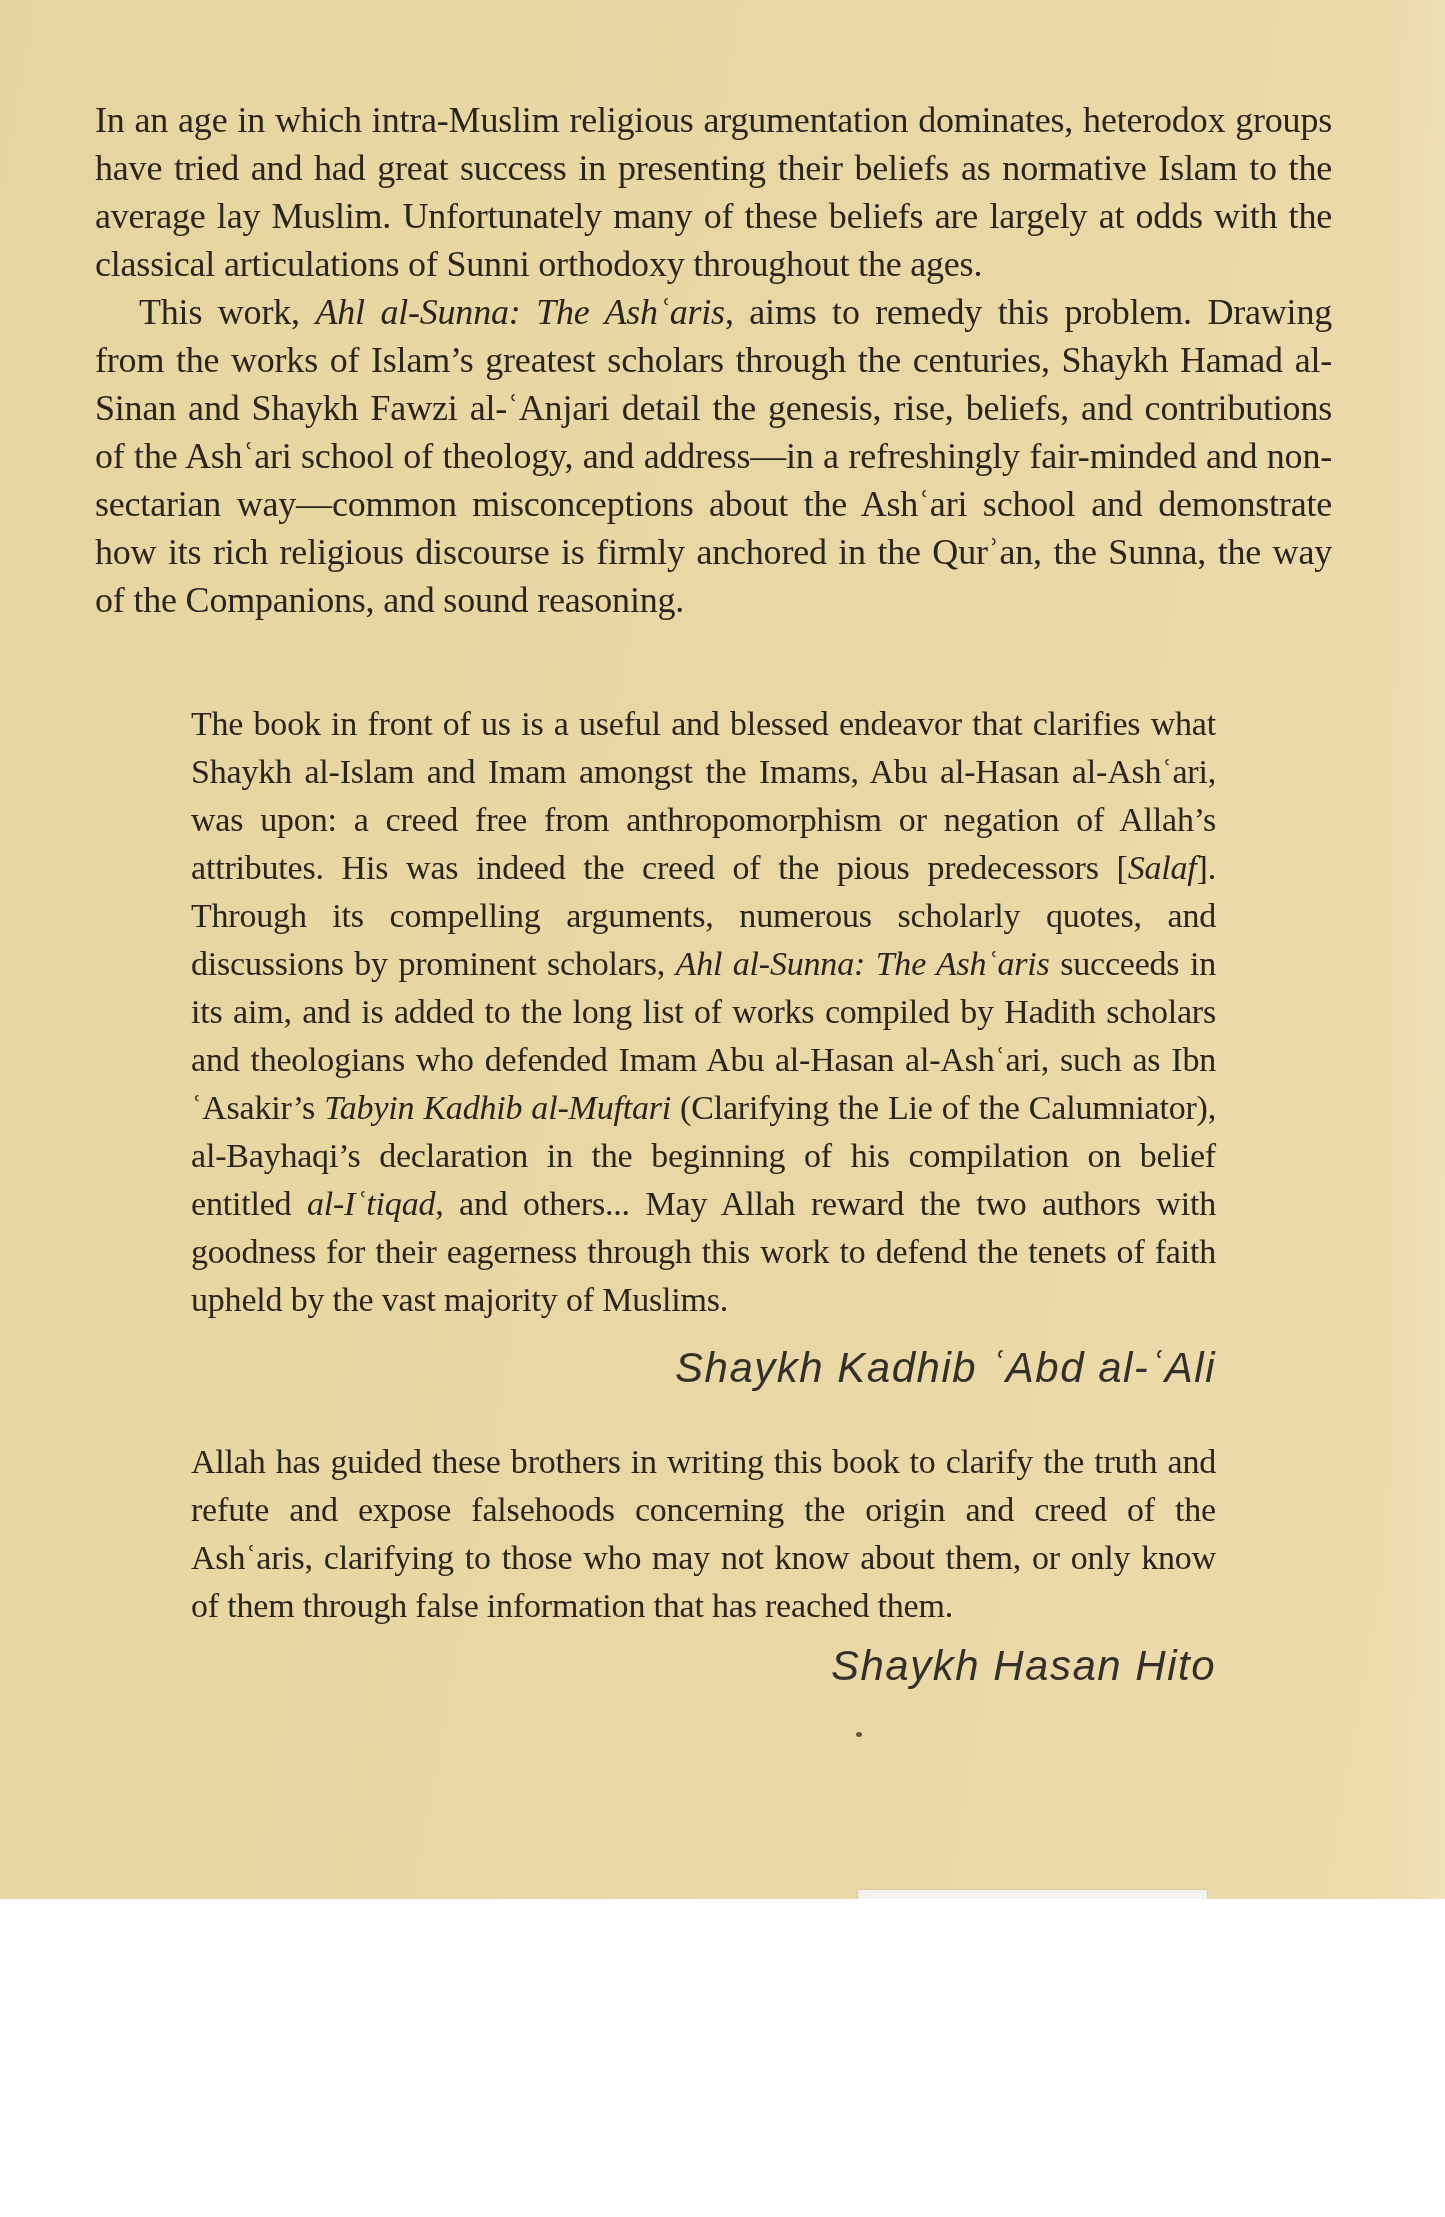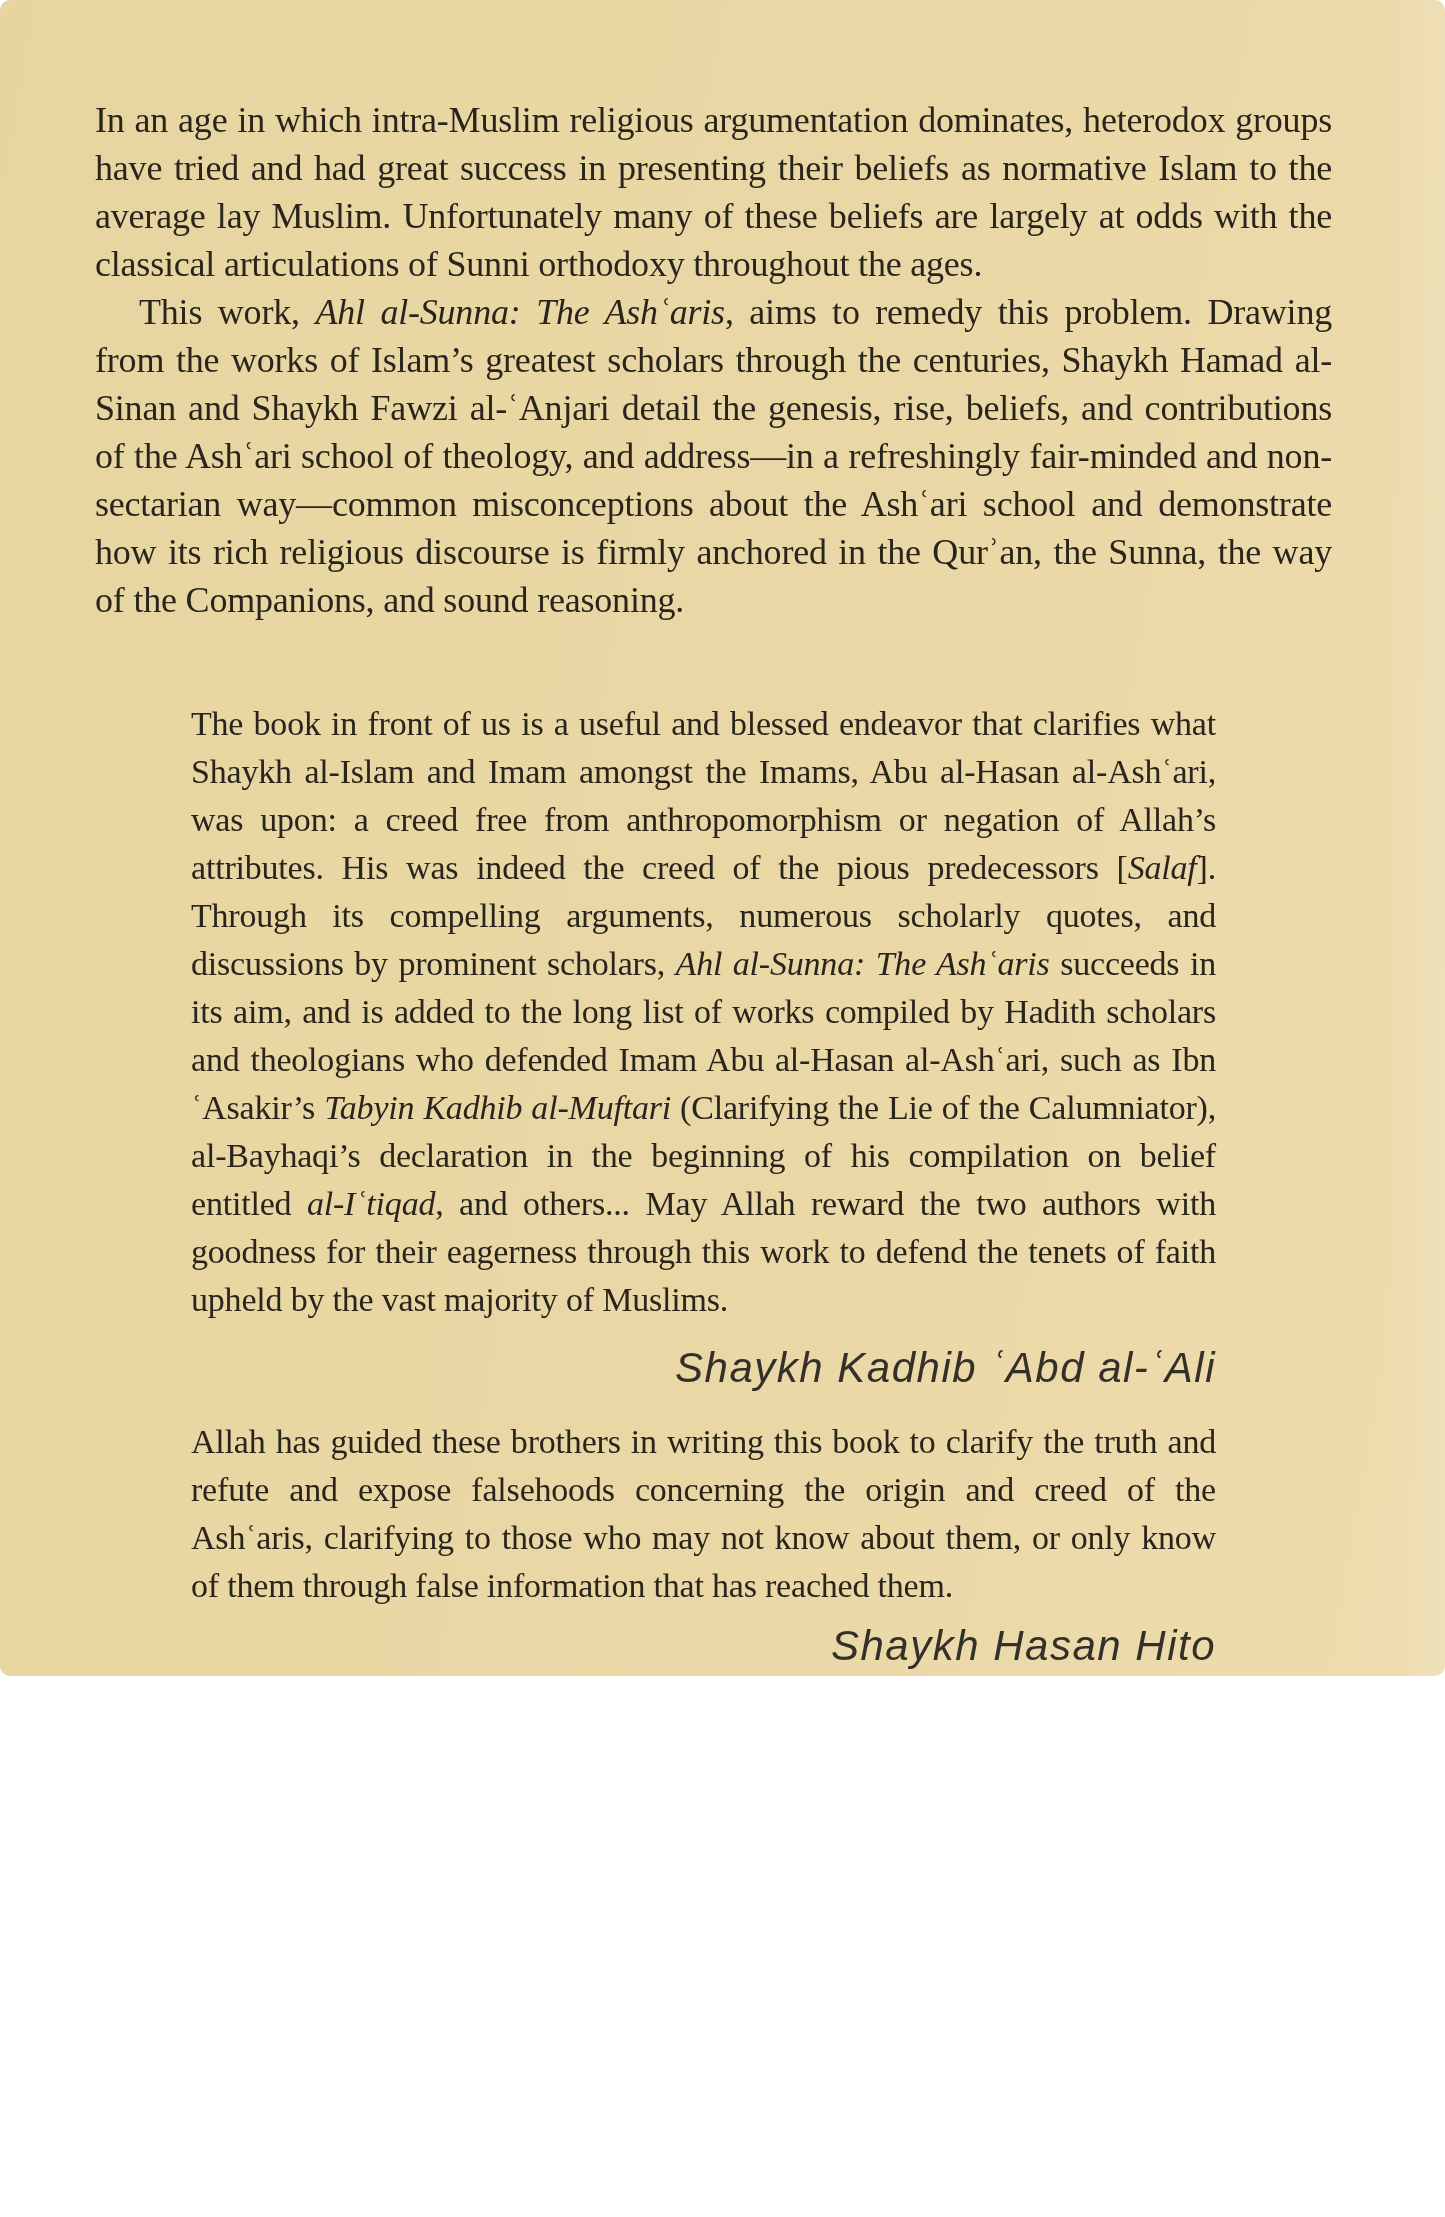--- a/index.html
+++ b/index.html
@@ -4,46 +4,45 @@
 <style>
   html,body{margin:0;padding:0;}
   :root{
     --bg:#e9d7a5;
     --ink:#2a251c;
     --bar-ink:#1d1c1e;
     --panel:#f3f2ee;
   }
   .page{
     position:relative;
-    width:1445px;height:1676px;
+    width:1445px;height:1899px;
     background:linear-gradient(100deg,#e7d5a1 0%,var(--bg) 55%,#eedcae 100%);
     color:var(--ink);
     overflow:hidden;
     font-family:"Liberation Serif",serif;
-    border-radius:10px;
   }
   .content{
     position:absolute;left:95px;top:96px;width:1237px;
   }
   .body-para{
     margin:0;
     font-size:36px;line-height:48px;
     text-align:justify;
     hyphens:none;
     letter-spacing:-0.2px;
   }
   .indent{text-indent:44px;}
   .quote{
     margin:76px 116px 0 96px;
     font-size:34px;line-height:48px;
     text-align:justify;
     hyphens:none;
     letter-spacing:-0.2px;
   }
-  .quote.second{margin-top:20px;}
+  .quote.second{margin-top:40px;}
   .signature{
     margin:14px 116px 0 0;
     text-align:right;
     font-family:"Liberation Sans",sans-serif;
     font-style:italic;
     font-size:42px;line-height:60px;
     letter-spacing:1.5px;
     color:#33302a;
   }
   .signature.second{margin-top:6px;text-align:right;}

